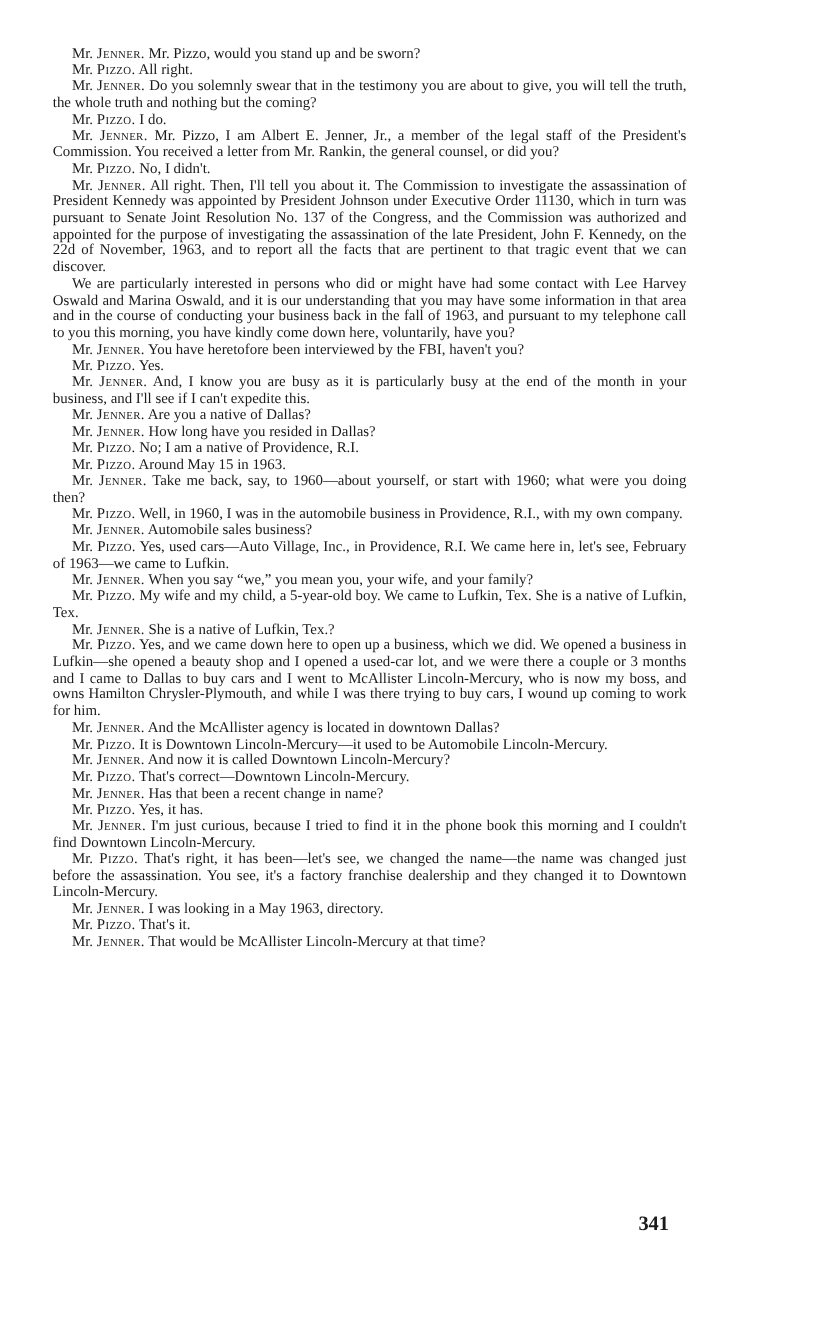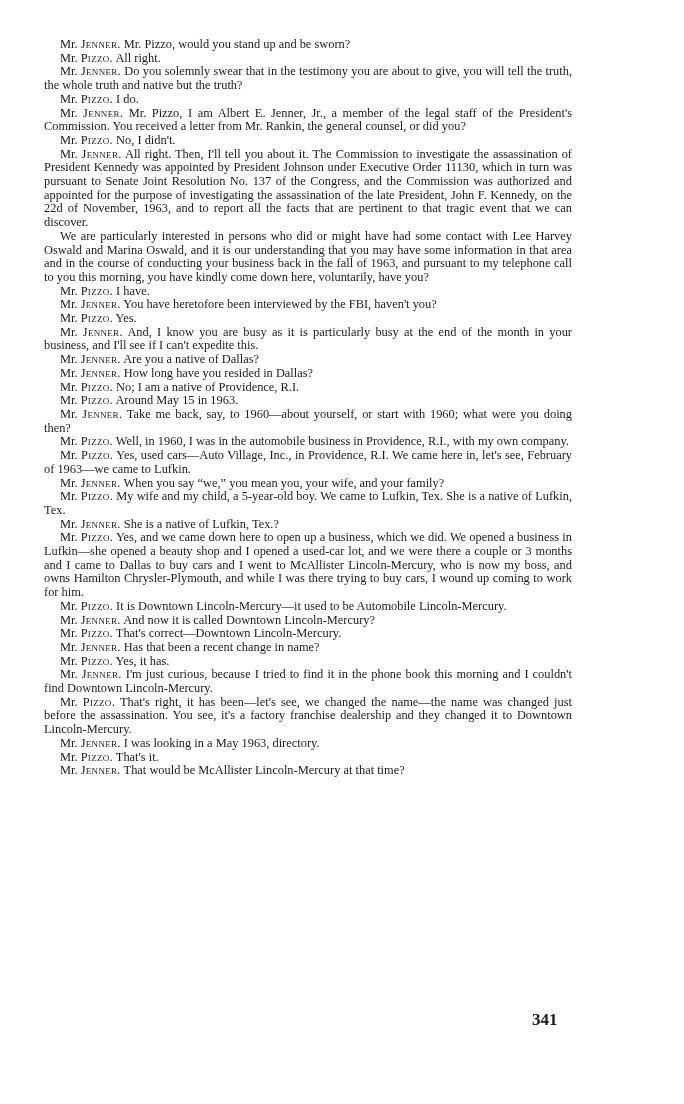--- a/index.html
+++ b/index.html
@@ -46,41 +46,42 @@
       font-weight: bold;
       font-family: "Liberation Serif", "DejaVu Serif", serif;
     }
   </style>
 </head>
 <body>
 
 <div class="page-text" id="transcript">
     <p class="turn"><span class="speaker"><span class="speaker-title">Mr.</span> <span class="speaker-name">Jenner.</span></span> <span>Mr. Pizzo, would you stand up and be sworn?</span></p>
     <p class="turn"><span class="speaker"><span class="speaker-title">Mr.</span> <span class="speaker-name">Pizzo.</span></span> <span>All right.</span></p>
-    <p class="turn"><span class="speaker"><span class="speaker-title">Mr.</span> <span class="speaker-name">Jenner.</span></span> <span>Do you solemnly swear that in the testimony you are about to give, you will tell the truth, the whole truth and native but the truth?</span></p>
+    <p class="turn"><span class="speaker"><span class="speaker-title">Mr.</span> <span class="speaker-name">Jenner.</span></span> <span>Do you solemnly swear that in the testimony you are about to give, you will tell the truth, the whole truth and nothing but the coming?</span></p>
     <p class="turn"><span class="speaker"><span class="speaker-title">Mr.</span> <span class="speaker-name">Pizzo.</span></span> <span>I do.</span></p>
     <p class="turn"><span class="speaker"><span class="speaker-title">Mr.</span> <span class="speaker-name">Jenner.</span></span> <span>Mr. Pizzo, I am Albert E. Jenner, Jr., a member of the legal staff of the President's Commission. You received a letter from Mr. Rankin, the general counsel, or did you?</span></p>
     <p class="turn"><span class="speaker"><span class="speaker-title">Mr.</span> <span class="speaker-name">Pizzo.</span></span> <span>No, I didn't.</span></p>
     <p class="turn"><span class="speaker"><span class="speaker-title">Mr.</span> <span class="speaker-name">Jenner.</span></span> <span>All right. Then, I'll tell you about it. The Commission to investigate the assassination of President Kennedy was appointed by President Johnson under Executive Order 11130, which in turn was pursuant to Senate Joint Resolution No. 137 of the Congress, and the Commission was authorized and appointed for the purpose of investigating the assassination of the late President, John F. Kennedy, on the 22d of November, 1963, and to report all the facts that are pertinent to that tragic event that we can discover.</span></p>
     <p class="turn"><span>We are particularly interested in persons who did or might have had some contact with Lee Harvey Oswald and Marina Oswald, and it is our understand­ing that you may have some information in that area and in the course of conducting your business back in the fall of 1963, and pursuant to my telephone call to you this morning, you have kindly come down here, voluntarily, have you?</span></p>
-    <p class="turn"><span class="speaker"><span class="speaker-title">Mr.</span> <span class="speaker-name">Pizzo.</span></span> <span>I have.</span></p>
     <p class="turn"><span class="speaker"><span class="speaker-title">Mr.</span> <span class="speaker-name">Jenner.</span></span> <span>You have heretofore been interviewed by the FBI, haven't you?</span></p>
     <p class="turn"><span class="speaker"><span class="speaker-title">Mr.</span> <span class="speaker-name">Pizzo.</span></span> <span>Yes.</span></p>
     <p class="turn"><span class="speaker"><span class="speaker-title">Mr.</span> <span class="speaker-name">Jenner.</span></span> <span>And, I know you are busy as it is particularly busy at the end of the month in your business, and I'll see if I can't expedite this.</span></p>
     <p class="turn"><span class="speaker"><span class="speaker-title">Mr.</span> <span class="speaker-name">Jenner.</span></span> <span>Are you a native of Dallas?</span></p>
     <p class="turn"><span class="speaker"><span class="speaker-title">Mr.</span> <span class="speaker-name">Jenner.</span></span> <span>How long have you resided in Dallas?</span></p>
     <p class="turn"><span class="speaker"><span class="speaker-title">Mr.</span> <span class="speaker-name">Pizzo.</span></span> <span>No; I am a native of Providence, R.I.</span></p>
     <p class="turn"><span class="speaker"><span class="speaker-title">Mr.</span> <span class="speaker-name">Pizzo.</span></span> <span>Around May 15 in 1963.</span></p>
     <p class="turn"><span class="speaker"><span class="speaker-title">Mr.</span> <span class="speaker-name">Jenner.</span></span> <span>Take me back, say, to 1960—about yourself, or start with 1960; what were you doing then?</span></p>
     <p class="turn"><span class="speaker"><span class="speaker-title">Mr.</span> <span class="speaker-name">Pizzo.</span></span> <span>Well, in 1960, I was in the automobile business in Providence, R.I., with my own company.</span></p>
+    <p class="turn"><span class="speaker"><span class="speaker-title">Mr.</span> <span class="speaker-name">Jenner.</span></span> <span>Automobile sales business?</span></p>
     <p class="turn"><span class="speaker"><span class="speaker-title">Mr.</span> <span class="speaker-name">Pizzo.</span></span> <span>Yes, used cars—Auto Village, Inc., in Providence, R.I. We came here in, let's see, February of 1963—we came to Lufkin.</span></p>
     <p class="turn"><span class="speaker"><span class="speaker-title">Mr.</span> <span class="speaker-name">Jenner.</span></span> <span>When you say “we,” you mean you, your wife, and your family?</span></p>
     <p class="turn"><span class="speaker"><span class="speaker-title">Mr.</span> <span class="speaker-name">Pizzo.</span></span> <span>My wife and my child, a 5-year-old boy. We came to Lufkin, Tex. She is a native of Lufkin, Tex.</span></p>
     <p class="turn"><span class="speaker"><span class="speaker-title">Mr.</span> <span class="speaker-name">Jenner.</span></span> <span>She is a native of Lufkin, Tex.?</span></p>
     <p class="turn"><span class="speaker"><span class="speaker-title">Mr.</span> <span class="speaker-name">Pizzo.</span></span> <span>Yes, and we came down here to open up a business, which we did. We opened a business in Lufkin—she opened a beauty shop and I opened a used-car lot, and we were there a couple or 3 months and I came to Dallas to buy cars and I went to McAllister Lincoln-Mercury, who is now my boss, and owns Hamilton Chrysler-Plymouth, and while I was there trying to buy cars, I wound up coming to work for him.</span></p>
+    <p class="turn"><span class="speaker"><span class="speaker-title">Mr.</span> <span class="speaker-name">Jenner.</span></span> <span>And the McAllister agency is located in downtown Dallas?</span></p>
     <p class="turn"><span class="speaker"><span class="speaker-title">Mr.</span> <span class="speaker-name">Pizzo.</span></span> <span>It is Downtown Lincoln-Mercury—it used to be Automobile Lincoln-Mercury.</span></p>
     <p class="turn"><span class="speaker"><span class="speaker-title">Mr.</span> <span class="speaker-name">Jenner.</span></span> <span>And now it is called Downtown Lincoln-Mercury?</span></p>
     <p class="turn"><span class="speaker"><span class="speaker-title">Mr.</span> <span class="speaker-name">Pizzo.</span></span> <span>That's correct—Downtown Lincoln-Mercury.</span></p>
     <p class="turn"><span class="speaker"><span class="speaker-title">Mr.</span> <span class="speaker-name">Jenner.</span></span> <span>Has that been a recent change in name?</span></p>
     <p class="turn"><span class="speaker"><span class="speaker-title">Mr.</span> <span class="speaker-name">Pizzo.</span></span> <span>Yes, it has.</span></p>
     <p class="turn"><span class="speaker"><span class="speaker-title">Mr.</span> <span class="speaker-name">Jenner.</span></span> <span>I'm just curious, because I tried to find it in the phone book this morning and I couldn't find Downtown Lincoln-Mercury.</span></p>
     <p class="turn"><span class="speaker"><span class="speaker-title">Mr.</span> <span class="speaker-name">Pizzo.</span></span> <span>That's right, it has been—let's see, we changed the name—the name was changed just before the assassination. You see, it's a factory fran­chise dealership and they changed it to Downtown Lincoln-Mercury.</span></p>
     <p class="turn"><span class="speaker"><span class="speaker-title">Mr.</span> <span class="speaker-name">Jenner.</span></span> <span>I was looking in a May 1963, directory.</span></p>
     <p class="turn"><span class="speaker"><span class="speaker-title">Mr.</span> <span class="speaker-name">Pizzo.</span></span> <span>That's it.</span></p>
     <p class="turn"><span class="speaker"><span class="speaker-title">Mr.</span> <span class="speaker-name">Jenner.</span></span> <span>That would be McAllister Lincoln-Mercury at that time?</span></p>

